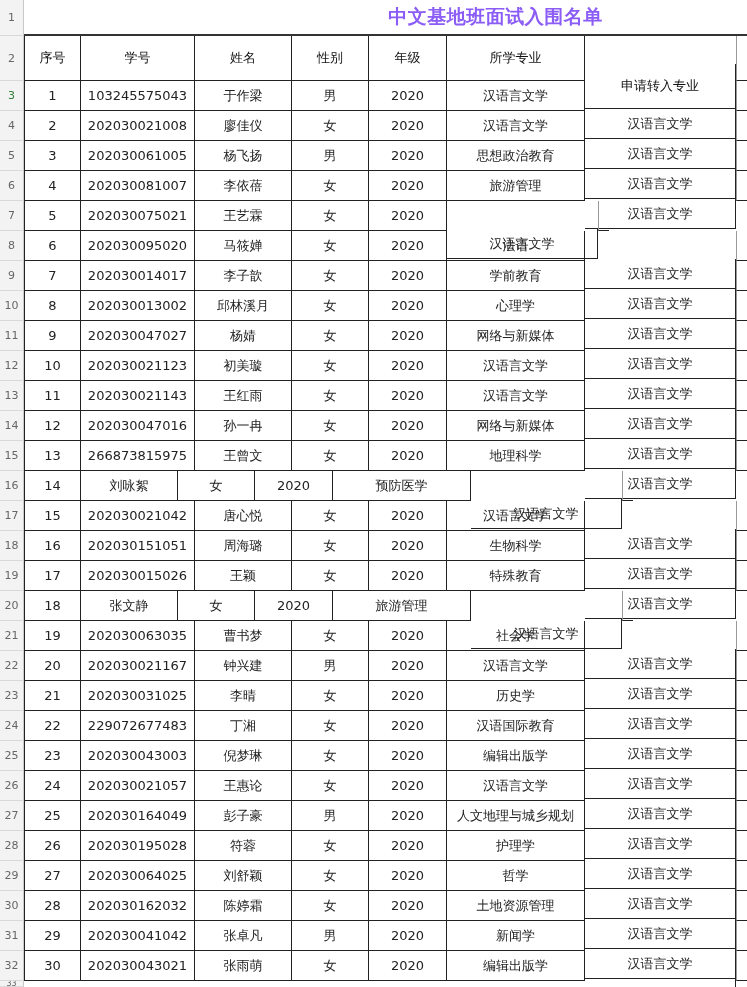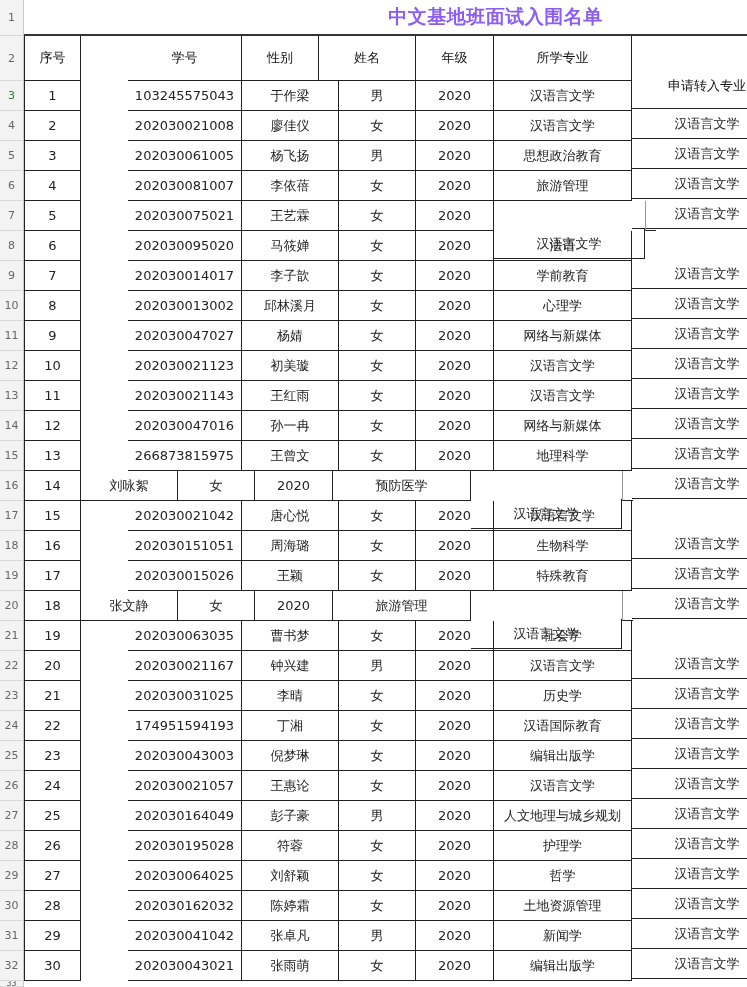--- a/index.html
+++ b/index.html
@@ -30,21 +30,21 @@
     .cell {
       height: 100%; border-right: 1.5px solid #222; border-bottom: 1.5px solid #222;
       display: flex; align-items: center; justify-content: center;
       font-size: 13px; color: #222; white-space: nowrap; overflow: hidden;
     }
     .cell.first { border-left: 1.5px solid #222; }
     .hdr .cell { font-size: 13px; color: #111; }
     .cell.extra { border-right: none; border-left: 1px solid #999; }
 
     .c0 { width: 57px; }
-    .c1 { width: 114px; margin-left: 47px; }
+    .c1 { width: 114px; }
     .c2 { width: 97px; }
     .c3 { width: 77px; }
     .c4 { width: 78px; }
     .c5 { width: 138px; }
     .c6 { width: 151px; margin-top: 28px; }
     .c7 { width: 11px; }
 
     .bottom-row {
       position: absolute; left: 0; top: 981px; width: 747px; height: 6px;
     }
@@ -59,22 +59,22 @@
   <div class="title-row">
     <span class="title-text">中文基地班面试入围名单</span>
   </div>
 
   <div class="rowhdr" style="top:36px;height:45px;">2</div>
 
   <div class="grid" id="grid">
     <div class="row hdr" style="top:0;height:45px;">
       <div class="cell c0 first">序号</div>
       <div class="cell c1">学号</div>
+      <div class="cell c2">姓名</div>
       <div class="cell c3">性别</div>
-      <div class="cell c2">姓名</div>
       <div class="cell c4">年级</div>
       <div class="cell c5">所学专业</div>
       <div class="cell c6">申请转入专业</div>
       <div class="cell c7 extra"></div>
     </div>
   <div class="row" style="top: 45px; height: 30px;">
         <div class="cell c0 first">1</div>
         <div class="cell c1">103245575043</div>
         <div class="cell c2">于作梁</div>
         <div class="cell c3">男</div>
@@ -275,21 +275,21 @@
         <div class="cell c1">202030031025</div>
         <div class="cell c2">李晴</div>
         <div class="cell c3">女</div>
         <div class="cell c4">2020</div>
         <div class="cell c5">历史学</div>
         <div class="cell c6">汉语言文学</div>
         <div class="cell c7 extra"></div>
       </div>
       <div class="row" style="top: 675px; height: 30px;">
         <div class="cell c0 first">22</div>
-        <div class="cell c1">174951594193</div>
+        <div class="cell c1">229072677483</div>
         <div class="cell c2">丁湘</div>
         <div class="cell c3">女</div>
         <div class="cell c4">2020</div>
         <div class="cell c5">汉语国际教育</div>
         <div class="cell c6">汉语言文学</div>
         <div class="cell c7 extra"></div>
       </div>
       <div class="row" style="top: 705px; height: 30px;">
         <div class="cell c0 first">23</div>
         <div class="cell c1">202030043003</div>

